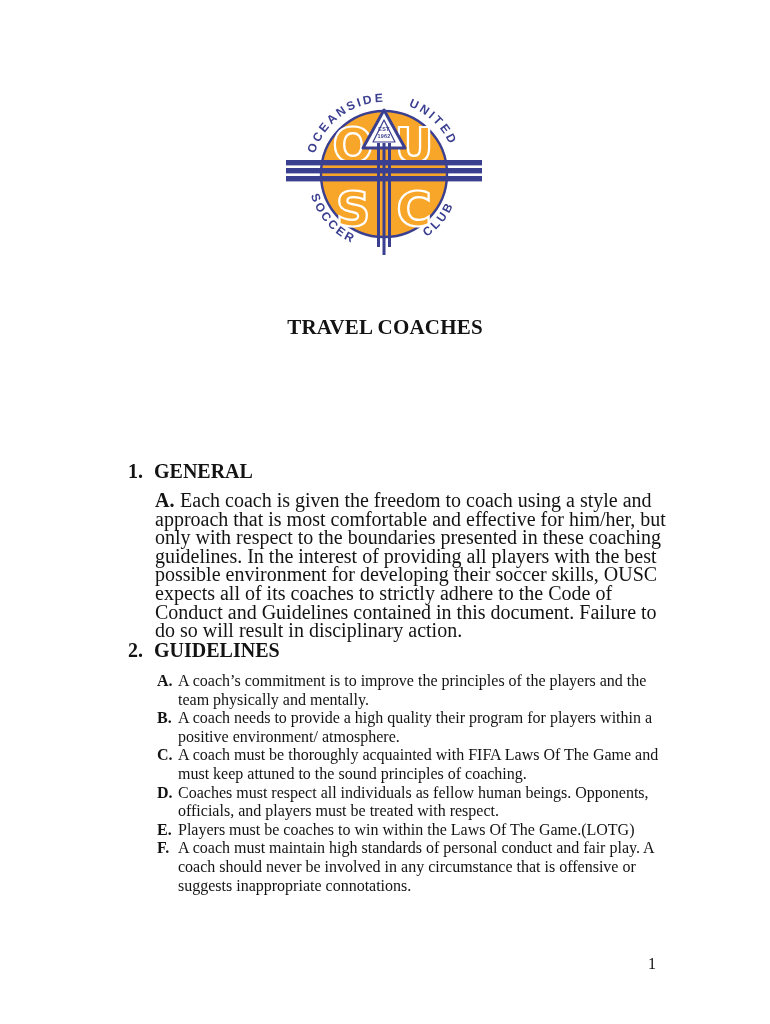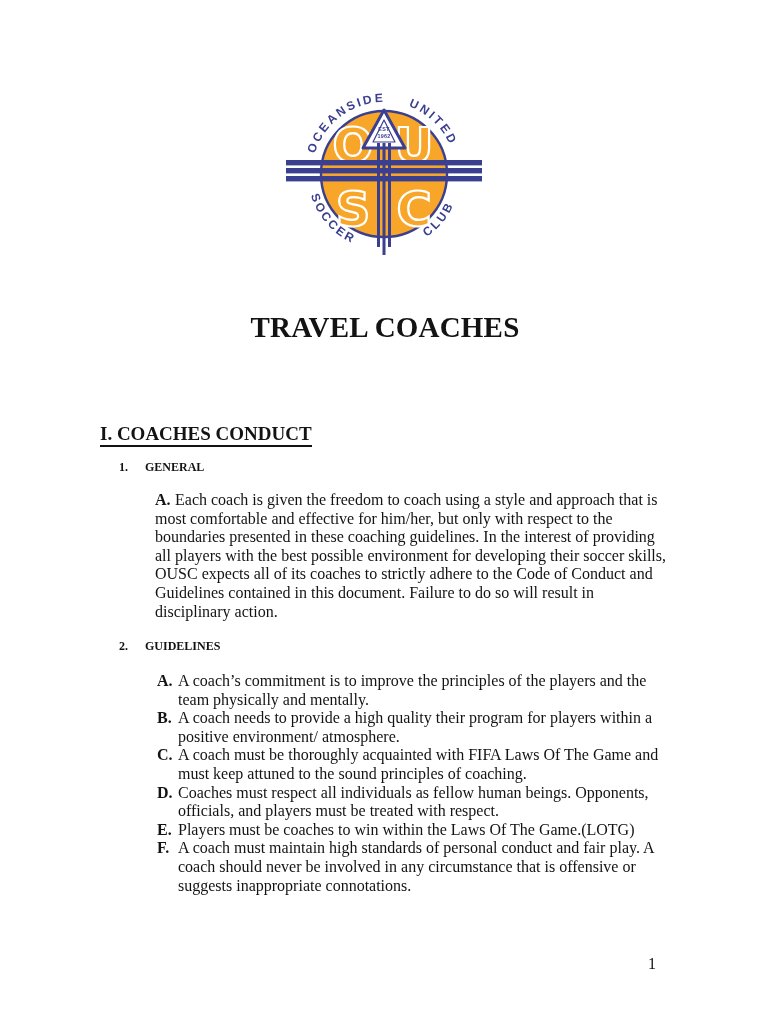--- a/index.html
+++ b/index.html
@@ -21,33 +21,33 @@
   }
   .logo .est-text{
     font-family:"Liberation Sans","DejaVu Sans",sans-serif;
     font-weight:bold;font-size:5.4px;letter-spacing:0.3px;
     fill:var(--logo-blue,#3B3F90);
   }
   .stripe{fill:var(--logo-blue,#3B3F90);}
   
   .title{
     position:absolute;left:100px;top:314px;width:570px;
-    text-align:center;font-weight:bold;font-size:29px;line-height:27.5px;
+    text-align:center;font-weight:bold;font-size:21px;line-height:27.5px;
     letter-spacing:0.2px;
   }
   .sec-heading{
     position:absolute;left:100px;top:423px;
     font-weight:bold;font-size:19px;
   }
   .sec-heading span{border-bottom:2px solid #131313;padding-bottom:1px;}
-  .num-heading{position:absolute;left:119px;font-weight:bold;font-size:12px;}
+  .num-heading{position:absolute;left:128px;font-weight:bold;font-size:20px;}
   .num-heading .num{display:inline-block;width:26px;}
   .para{
     position:absolute;left:155px;top:491px;width:516px;
-    font-size:16px;line-height:18.6px;margin:0;
+    font-size:20px;line-height:18.6px;margin:0;
   }
   .para .pmarker{font-weight:bold;margin-right:0.28em;}
   .letter-list{position:absolute;left:157px;top:672px;width:513px;}
   .letter-item{display:flex;font-size:16px;line-height:18.6px;}
   .letter-item .marker{width:21px;flex:0 0 21px;font-weight:bold;}
   .letter-item .txt{flex:1;}
   .page-number{position:absolute;left:648px;top:955px;font-size:16px;}
 </style>
 </head>
 <body>
@@ -95,23 +95,20 @@
     </text>
     <text class="arc-text">
       <textPath href="#bottomArc" startOffset="69%">CLUB</textPath>
     </text>
   </svg>
 
   <div class="title">
     <div>TRAVEL COACHES</div>
   </div>
 
-  <div class="sec-heading">
-    <span>I. COACHES CONDUCT</span>
-  </div>
 
   <div class="num-heading" style="top:460px;">
     <span class="num">1.</span><span>GENERAL</span>
   </div>
 
   <p class="para">
     <span class="pmarker">A.</span><span>Each coach is given the freedom to coach using a style and approach that is most comfortable and effective for him/her, but only with respect to the boundaries presented in these coaching guidelines. In the interest of providing all players with the best possible environment for developing their soccer skills, OUSC expects all of its coaches to strictly adhere to the Code of Conduct and Guidelines contained in this document. Failure to do so will result in disciplinary action.</span>
   </p>
 
   <div class="num-heading" style="top:639px;">

